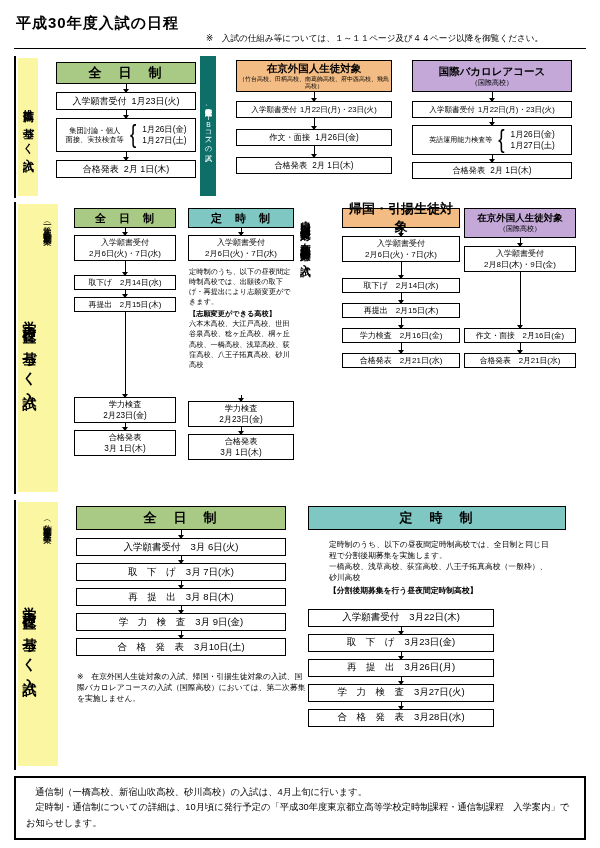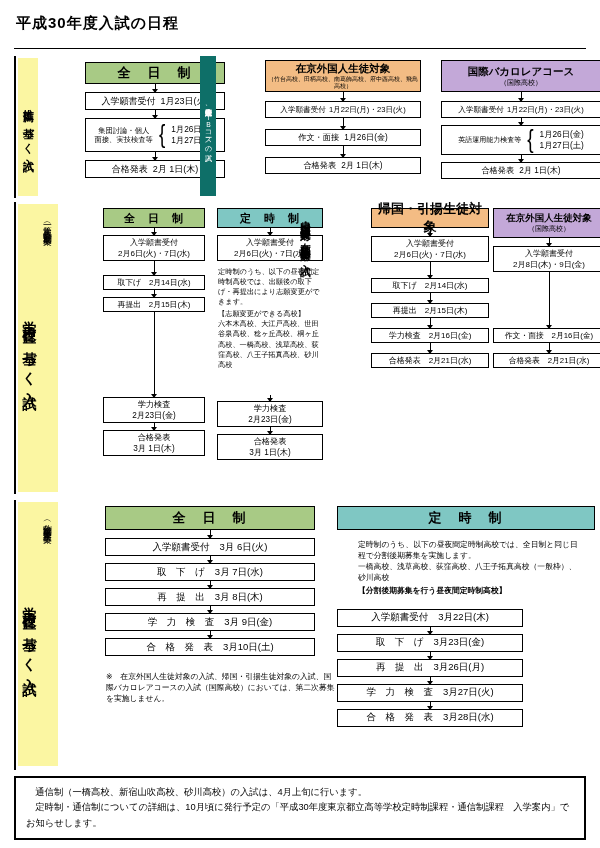--- a/index.html
+++ b/index.html
@@ -5,21 +5,21 @@
   *{margin:0;padding:0;box-sizing:border-box;}
   body{background:#e9e9e9;font-family:"Liberation Sans","DejaVu Sans",sans-serif;color:#000;}
   .page{position:relative;width:600px;height:848px;background:#fff;margin:0 auto;overflow:hidden;}
   .title{position:absolute;left:16px;top:14px;font-size:15px;font-weight:bold;letter-spacing:1px;}
   .tnote{position:absolute;left:206px;top:33px;font-size:8.6px;}
   .hrule{position:absolute;left:14px;top:48px;width:572px;border-top:1.5px solid #000;}
   .sec{position:absolute;left:14px;width:572px;}
   .sec::before{content:"";position:absolute;left:0;top:0;bottom:0;width:1.5px;background:#000;}
   .ystrip{position:absolute;background:var(--yellow,#fbf6a2);display:flex;align-items:center;justify-content:center;}
   .vtext{writing-mode:vertical-rl;letter-spacing:2px;}
-  .col{position:absolute;display:flex;flex-direction:column;align-items:stretch;margin-left:29px;}
+  .col{position:absolute;display:flex;flex-direction:column;align-items:stretch;}
   .hd{border:1.2px solid #000;text-align:center;font-weight:bold;display:flex;flex-direction:column;align-items:center;justify-content:center;}
   .green{background:var(--green,#a8ca85);}
   .teal{background:var(--teal,#7fc7c3);}
   .orange{background:var(--orange,#f3bc84);}
   .purple{background:var(--purple,#c3a8d8);justify-content:center;}
   .sub{font-size:6px;font-weight:normal;letter-spacing:0;line-height:1.15;}
   .step{border:1px solid #000;background:#fff;display:flex;align-items:center;justify-content:center;gap:5px;font-size:9px;flex-shrink:0;}
   .step.two{flex-direction:column;gap:1px;line-height:1.2;}
   .conn{width:0;border-left:1px solid #000;margin:0 auto;position:relative;flex-shrink:0;}
   .conn::after{content:"";position:absolute;left:-3.5px;bottom:-1px;width:0;height:0;border-left:3.5px solid transparent;border-right:3.5px solid transparent;border-top:4.5px solid #000;}
@@ -31,20 +31,21 @@
   .pnote{position:absolute;background:var(--purple_note,#e9def2);font-size:7.8px;line-height:1.45;padding:5px 7px;text-align:left;}
   .vlabel{position:absolute;font-weight:bold;}
   .footer{position:absolute;left:14px;top:776px;width:572px;border:2px solid #000;padding:7px 10px;font-size:9.3px;line-height:1.65;}
 </style>
 </head>
 <body>
 
 <div class="page">
 
   <div class="title">平成30年度入試の日程</div>
+  <div class="tnote">※　入試の仕組み等については、１～１１ページ及び４４ページ以降を御覧ください。</div>
   <div class="hrule"></div>
 
   <section class="sec" style="top:56px;height:142px">
     <div class="ystrip" style="left:4px;top:2px;width:20px;height:138px">
       <div class="vtext" style="font-size:11px;font-weight:bold;letter-spacing:2px">推薦に基づく入試</div>
     </div>
 
     <div class="col" style="left:42px;top:6px;width:140px">
       <div class="hd green" style="height:22px;font-size:13px;letter-spacing:2px">全　日　制</div>
       <div class="conn" style="height:8px"></div>
@@ -155,21 +156,21 @@
 
     <div class="col" style="left:174px;top:6px;width:106px">
       <div class="hd teal" style="height:20px;font-size:11px;letter-spacing:1px">定　時　制</div>
       <div class="conn" style="height:7px"></div>
       <div class="step two" style="height:26px;font-size:8px">
         <div>入学願書受付</div>
         <div>2月6日(火)・7日(水)</div>
       </div>
       <div class="flownote" style="height:130px;margin-top:4px">
         <div>定時制のうち、以下の昼夜間定時制高校では、出願後の取下げ・再提出により志願変更ができます。</div>
-        <div style="margin-top:2px;font-weight:normal">【志願変更ができる高校】</div>
+        <div style="margin-top:2px;font-weight:bold">【志願変更ができる高校】</div>
         <div>六本木高校、大江戸高校、世田谷泉高校、稔ヶ丘高校、桐ヶ丘高校、一橋高校、浅草高校、荻窪高校、八王子拓真高校、砂川高校</div>
       </div>
       <div class="conn" style="height:6px"></div>
       <div class="step two" style="height:26px;font-size:8.2px">
         <div>学力検査</div>
         <div>2月23日(金)</div>
       </div>
       <div class="conn" style="height:7px"></div>
       <div class="step two" style="height:26px;font-size:8.2px">
         <div>合格発表</div>

